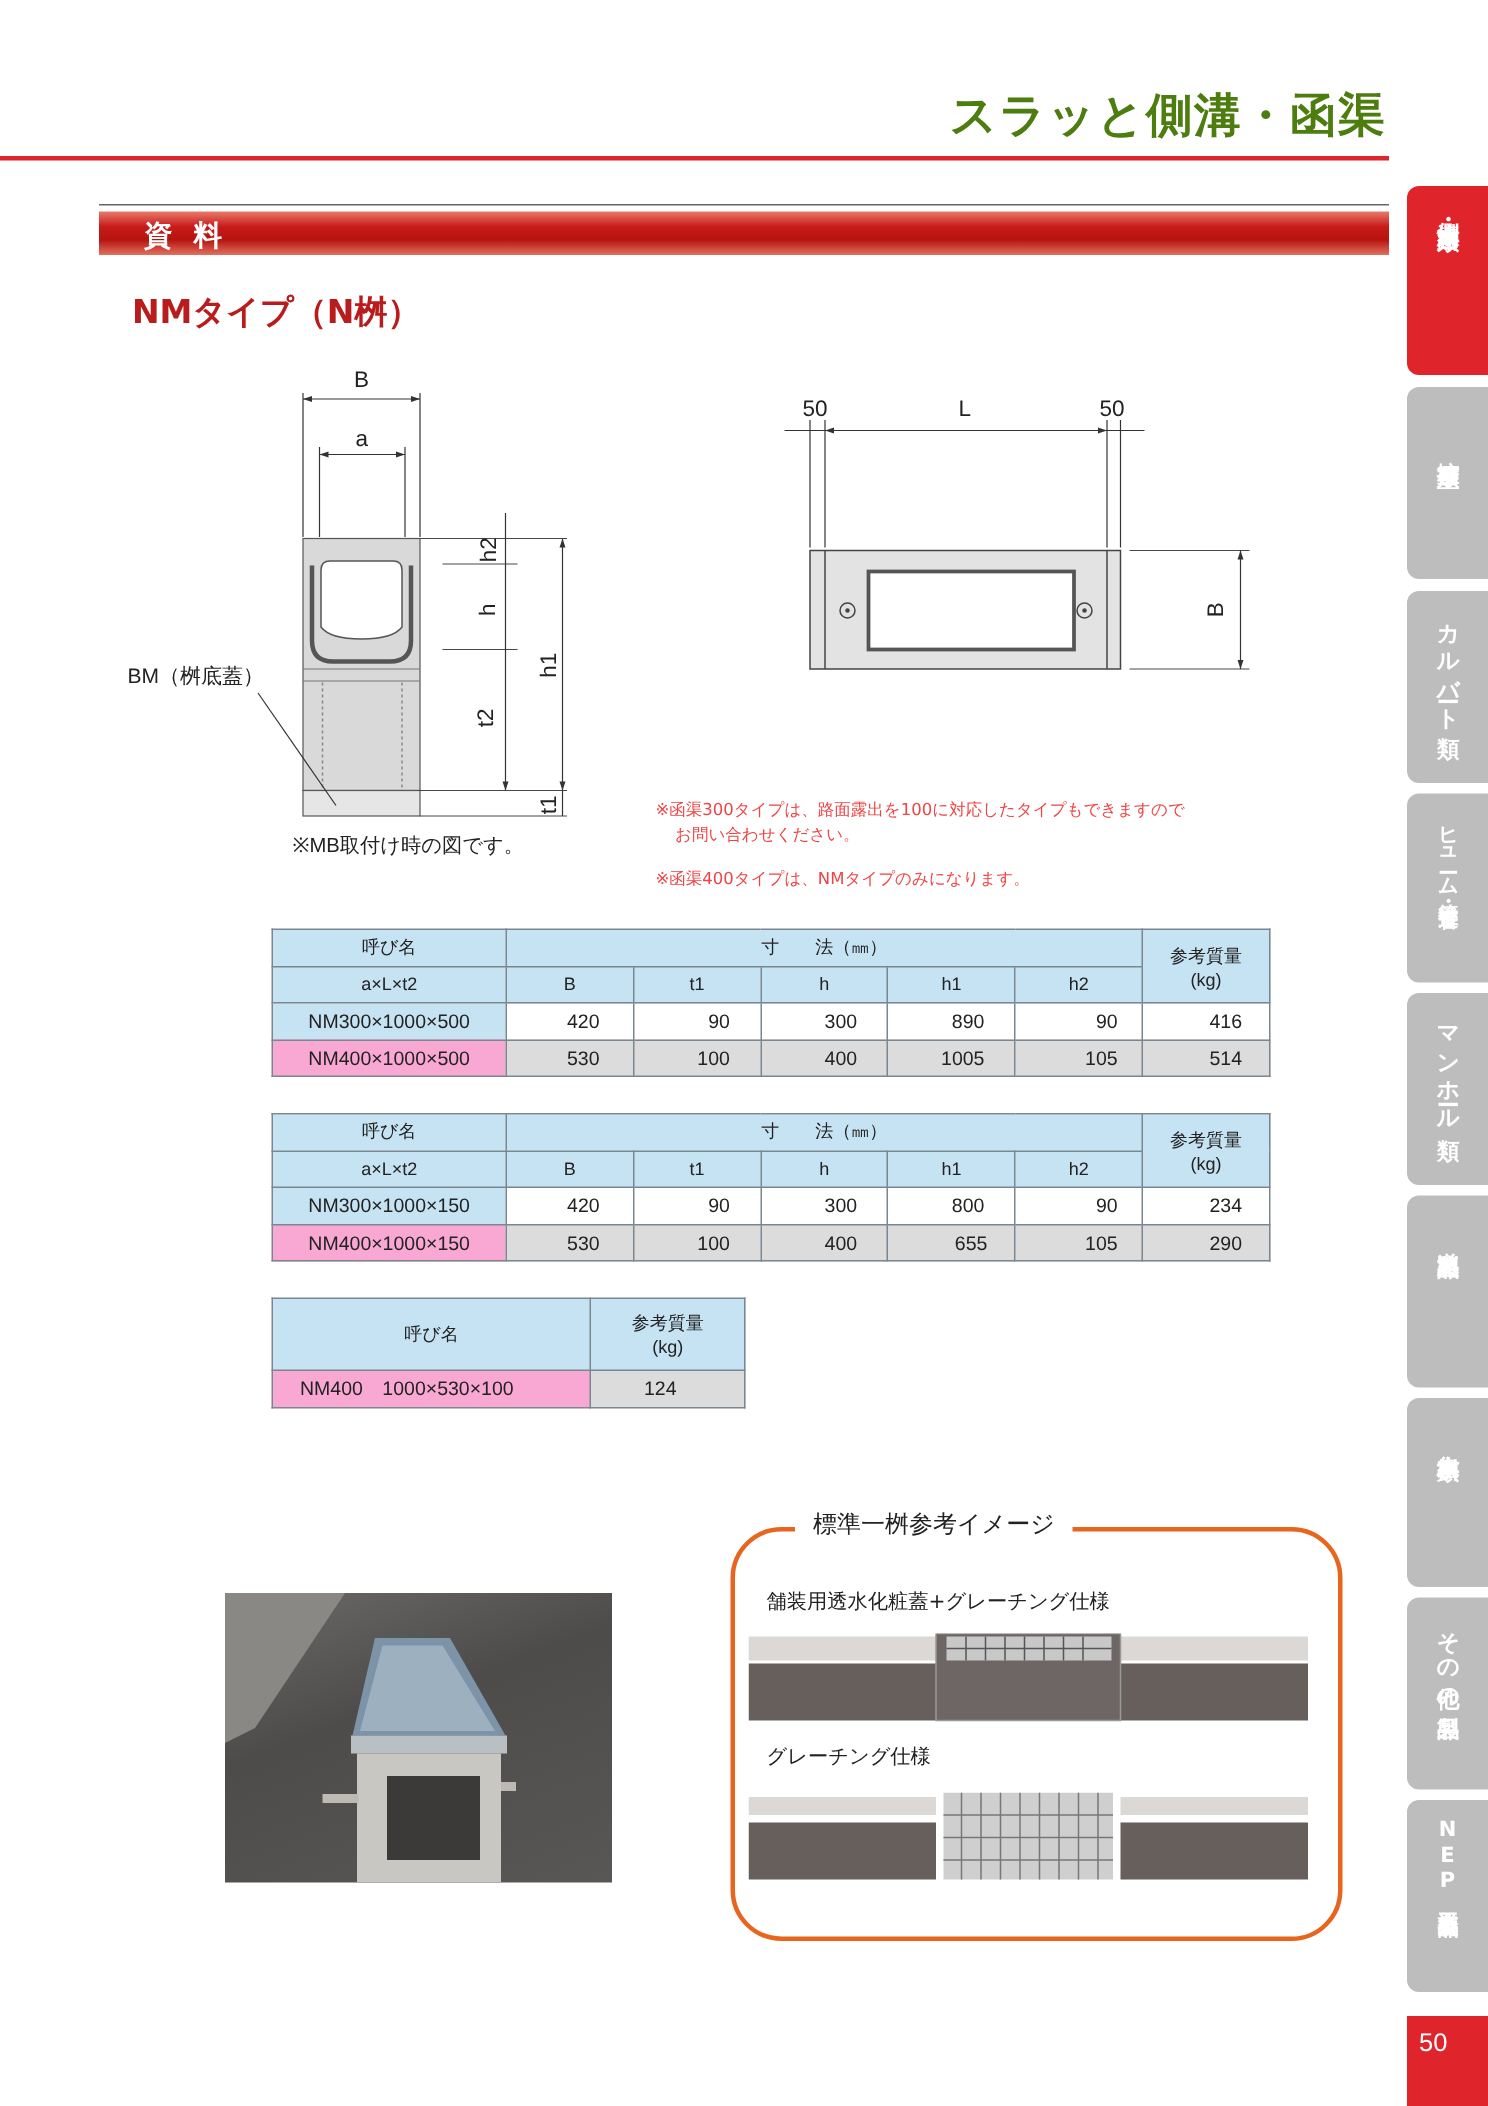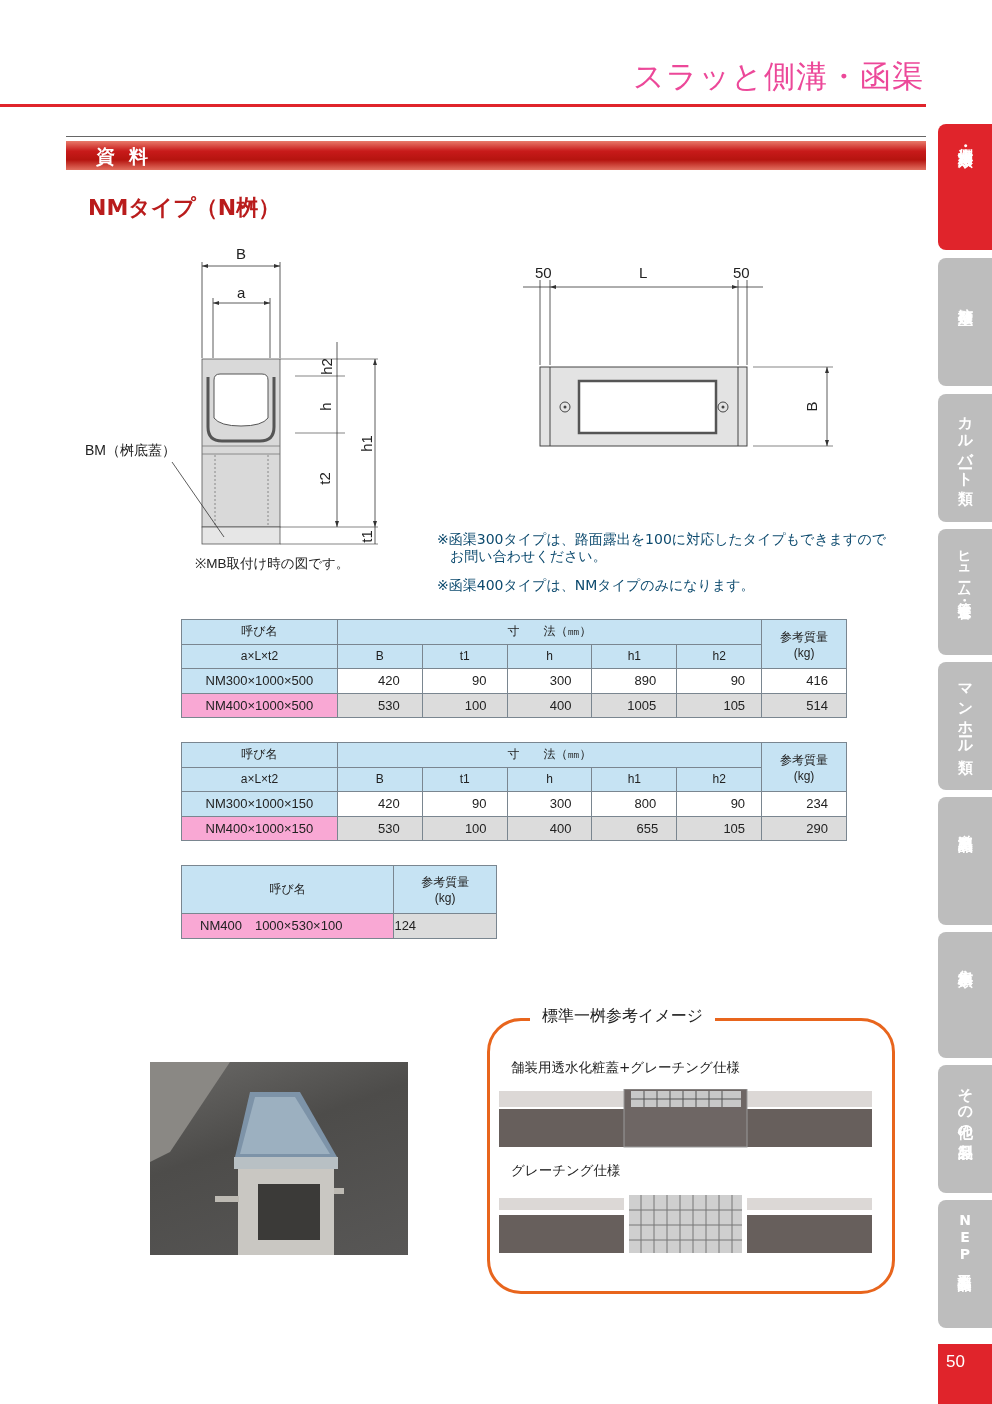--- a/index.html
+++ b/index.html
@@ -1,32 +1,32 @@
 <!DOCTYPE html>
 <html><head>
 <meta charset="utf-8">
 <style>
   * { box-sizing: border-box; margin: 0; padding: 0; }
   html, body { width: 992px; height: 1404px; background: #ffffff; overflow: hidden; }
   body { position: relative; font-family: "DejaVu Sans", "Liberation Sans", sans-serif; color: #222; }
 
-  .page-title { position: absolute; right: 68px; top: 56px; font-size: 31px; font-weight: normal; color: #ec4899; letter-spacing: 1px; }
+  .page-title { position: absolute; right: 68px; top: 56px; font-size: 31px; font-weight: bold; color: #4d7c0f; letter-spacing: 1px; }
   .title-rule { position: absolute; left: 0; top: 104px; width: 926px; height: 3px; background: #e0242b; }
 
   .section-rule { position: absolute; left: 66px; top: 136px; width: 860px; height: 1px; background: #666; }
   .section-bar { position: absolute; left: 66px; top: 141px; width: 860px; height: 29px;
     background: linear-gradient(to bottom, #e87a6a 0%, #c81a1a 35%, #b5140f 65%, #e27060 100%); }
   .section-bar span { position: absolute; left: 30px; top: 3px; color: #fff; font-weight: bold; font-size: 19px; letter-spacing: 14px; }
 
   .subtitle { position: absolute; left: 88px; top: 193px; font-size: 22px; font-weight: bold; color: #b91c1c; }
 
   .diagram { position: absolute; }
   .diag-label { position: absolute; font-size: 15px; font-family: "Liberation Sans", sans-serif; color: #222; }
 
-  .note { position: absolute; font-size: 14px; color: #0c4a6e; line-height: 17px; }
+  .note { position: absolute; font-size: 11px; color: #ef4444; line-height: 17px; }
 
   table.spec { position: absolute; border-collapse: collapse; font-size: 13px; font-family: "Liberation Sans", sans-serif; }
   table.spec td, table.spec th { border: 1px solid #7a8690; height: 24.5px; font-weight: normal; }
   table.spec th { background: #c6e3f3; text-align: center; font-size: 12px; }
   table.spec td { text-align: right; padding-right: 10px; }
   table.spec td.name { background: #c6e3f3; text-align: center; padding: 0 6px; }
   table.spec tr.alt td { background: #dcdcdc; }
   table.spec tr.alt td.name { background: #f9a8d4; }
   table.spec { border: 1.5px solid #555; }
 
@@ -229,21 +229,21 @@
       <col style="width:213px">
       <col style="width:103px">
     </colgroup>
   <tbody>
       <tr>
     <th style="height:48px">呼び名</th>
     <th><span>参考質量</span><br><span>(kg)</span></th>
   </tr>
   <tr class="alt">
     <td class="name" style="text-align:left; padding-left:18px;">NM400　1000×530×100</td>
-    <td style="text-align:left;">124</td>
+    <td style="text-align:center;">124</td>
   </tr>
 </tbody>
   </table>
 
 <div class="photo">
   <svg width="258" height="193" viewBox="0 0 258 193">
     <polygon points="0,0 80,0 20,90 0,100" fill="#8a8884"></polygon>
     <polygon points="100,30 150,30 187,95 85,95" fill="#7d93a8"></polygon>
     <polygon points="105,35 145,35 180,92 90,92" fill="#a9bccb" opacity="0.7"></polygon>
     <rect x="84" y="95" width="104" height="12" fill="#b8c0c4"></rect>

